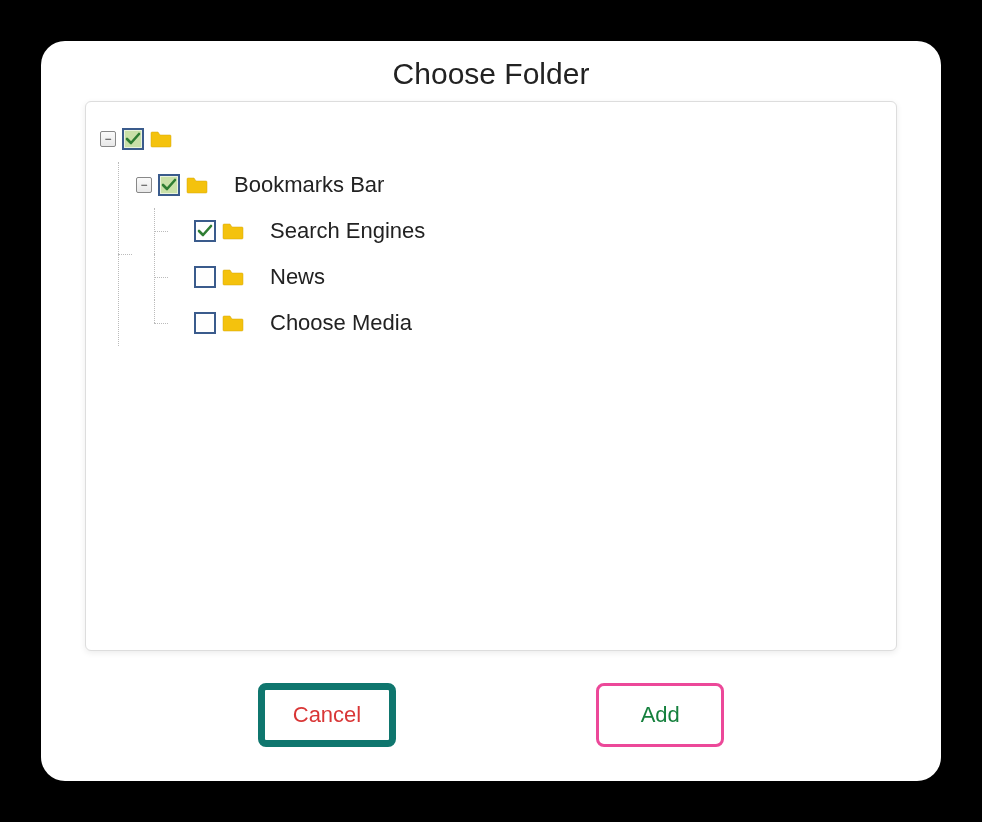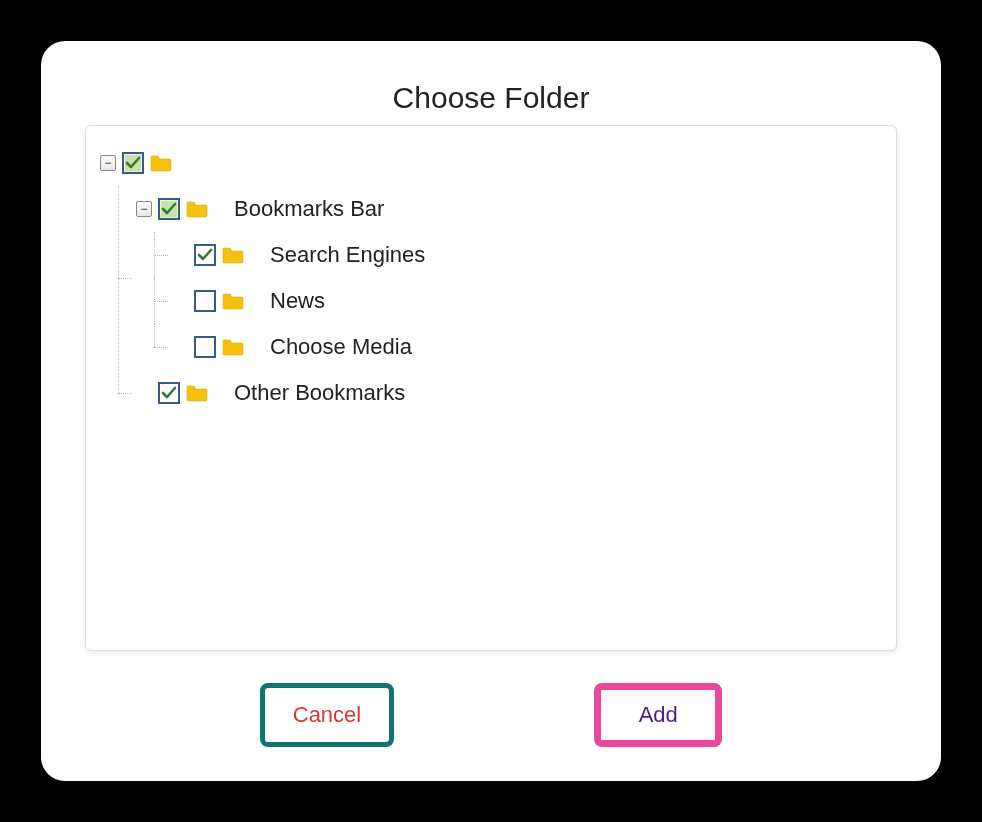--- a/index.html
+++ b/index.html
@@ -15,21 +15,21 @@
       display: flex;
       align-items: center;
       justify-content: center;
     }
     .dialog {
       background: #fff;
       border-radius: 24px;
       width: 900px;
       height: 740px;
       box-shadow: 0 10px 40px rgba(0,0,0,0.3);
-      padding: 40px 44px 34px 44px;
+      padding: 16px 44px 34px 44px;
       display: flex;
       flex-direction: column;
     }
     .dialog-title {
       text-align: center;
       font-size: 30px;
       color: #222;
       font-weight: 400;
       margin-bottom: 10px;
     }
@@ -147,26 +147,26 @@
       min-width: 128px;
       padding: 12px 28px;
       font-size: 22px;
       border-radius: 8px;
       background: #fff;
       cursor: pointer;
       font-family: inherit;
       font-weight: 400;
     }
     .btn-cancel {
-      border: 5px solid #0f766e;
+      border: 7px solid #0f766e;
       color: #d93636;
     }
     .btn-add {
-      border: 7px solid #ec4899;
-      color: #4c1d95;
+      border: 3px solid #ec4899;
+      color: #15803d;
     }
     .root-row {
       padding-left: 0;
     }
   </style>
 </head>
 <body>
 
 <div class="dialog">
   <h1 class="dialog-title">Choose Folder</h1>
@@ -255,37 +255,20 @@
                       <svg viewBox="0 0 22 18">
                           <path d="M1 3 L1 16 Q1 17 2 17 L20 17 Q21 17 21 16 L21 6 Q21 5 20 5 L10 5 L8 2 L2 2 Q1 2 1 3 Z" fill="#f4c20d" stroke="#d4a50b" stroke-width="0.5"></path>
                         </svg>
                     </span>
                     <span class="node-label">Choose Media</span>
                   </div>
                 </li>
               </ul>
             </li>
 
-            <li>
-              <span class="connector"></span>
-              <div class="tree-row">
-                <span class="toggle-space"></span>
-                <span class="checkbox checked">
-                  <svg viewBox="0 0 16 16">
-                      <path d="M2 8 L6 12 L14 3" stroke="#2e7d32" stroke-width="2.6" fill="none" stroke-linecap="round" stroke-linejoin="round"></path>
-                    </svg>
-                </span>
-                <span class="folder-icon">
-                  <svg viewBox="0 0 22 18">
-                      <path d="M1 3 L1 16 Q1 17 2 17 L20 17 Q21 17 21 16 L21 6 Q21 5 20 5 L10 5 L8 2 L2 2 Q1 2 1 3 Z" fill="#f4c20d" stroke="#d4a50b" stroke-width="0.5"></path>
-                    </svg>
-                </span>
-                <span class="node-label">Other Bookmarks</span>
-              </div>
-            </li>
           </ul>
         </li>
       </ul>
     </div>
   </div>
 
   <div class="button-row">
     <button class="btn btn-cancel">Cancel</button>
     <button class="btn btn-add">Add</button>
   </div>

